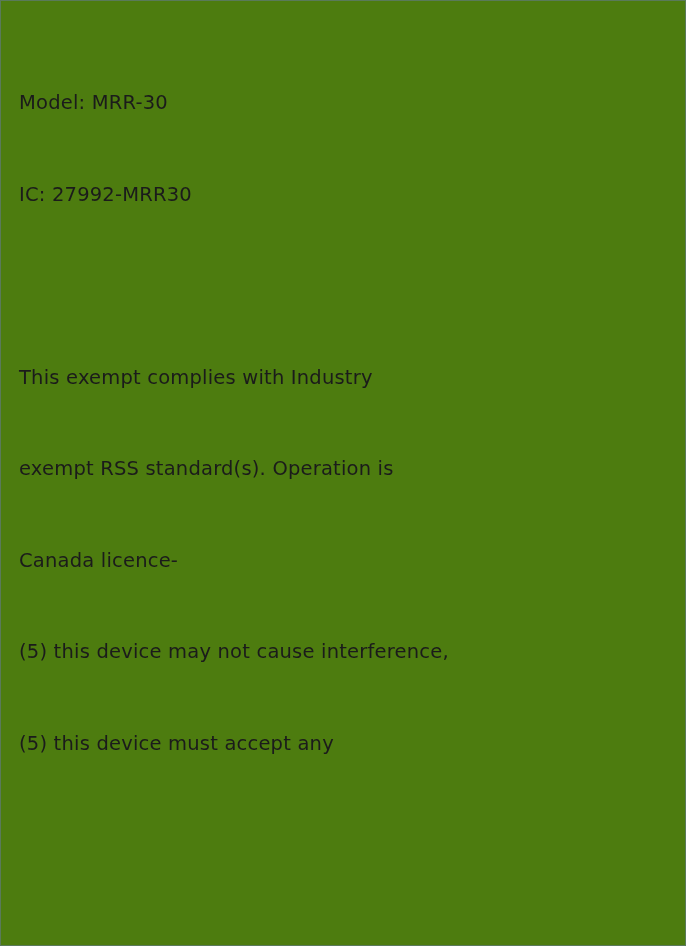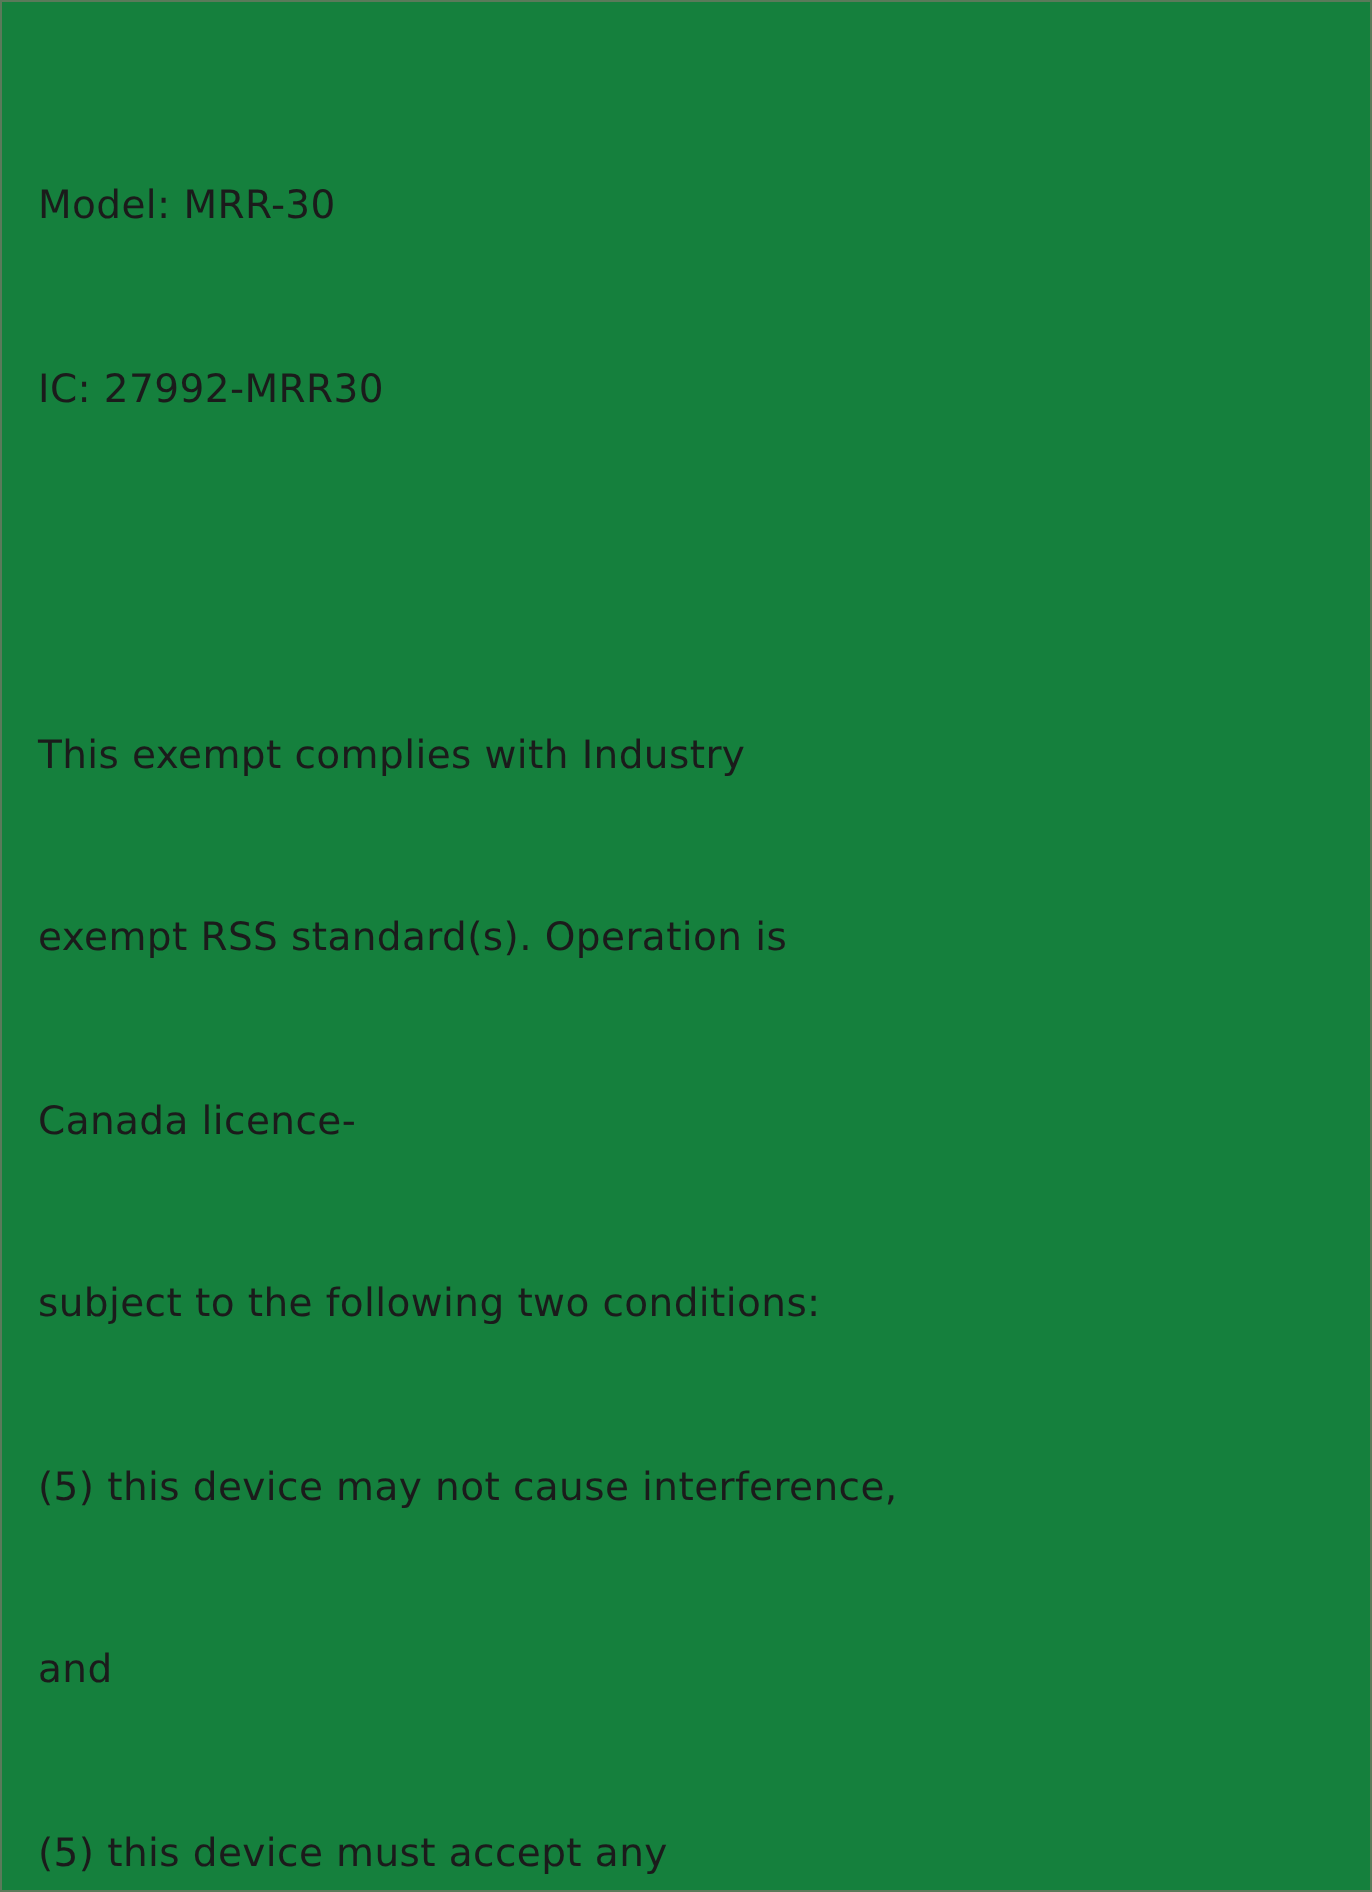--- a/index.html
+++ b/index.html
@@ -12,21 +12,21 @@
     background: #f4f6f4;
     font-family: "DejaVu Sans", sans-serif;
     color: #1b1b1b;
     overflow: hidden;
   }
   .page {
     box-sizing: border-box;
     width: 686px;
     height: 946px;
     border: 1px solid #5a7a5a;
-    background: #15803d;
+    background: #4d7c0f;
     padding: 26px 20px 10px 18px;
   }
   .doc-body {
     font-size: 19.5px;
     line-height: 30.5px;
     letter-spacing: 0.2px;
     white-space: pre-wrap;
     word-break: normal;
   }
   .line {
@@ -40,23 +40,21 @@
 <body>
 
 <div class="page">
   <div class="doc-body">
     <div class="line">Model: MRR-30</div>
     <div class="line">IC: 27992-MRR30</div>
     <div class="blank"></div>
     <div class="line">This exempt complies with Industry</div>
     <div class="line">exempt RSS standard(s). Operation is</div>
     <div class="line">Canada licence-</div>
-    <div class="line">subject to the following two conditions:</div>
     <div class="line">(5) this device may not cause interference,</div>
-    <div class="line">and</div>
     <div class="line">(5) this device must accept any</div>
     
     
     
     
     
     
     
     
     

